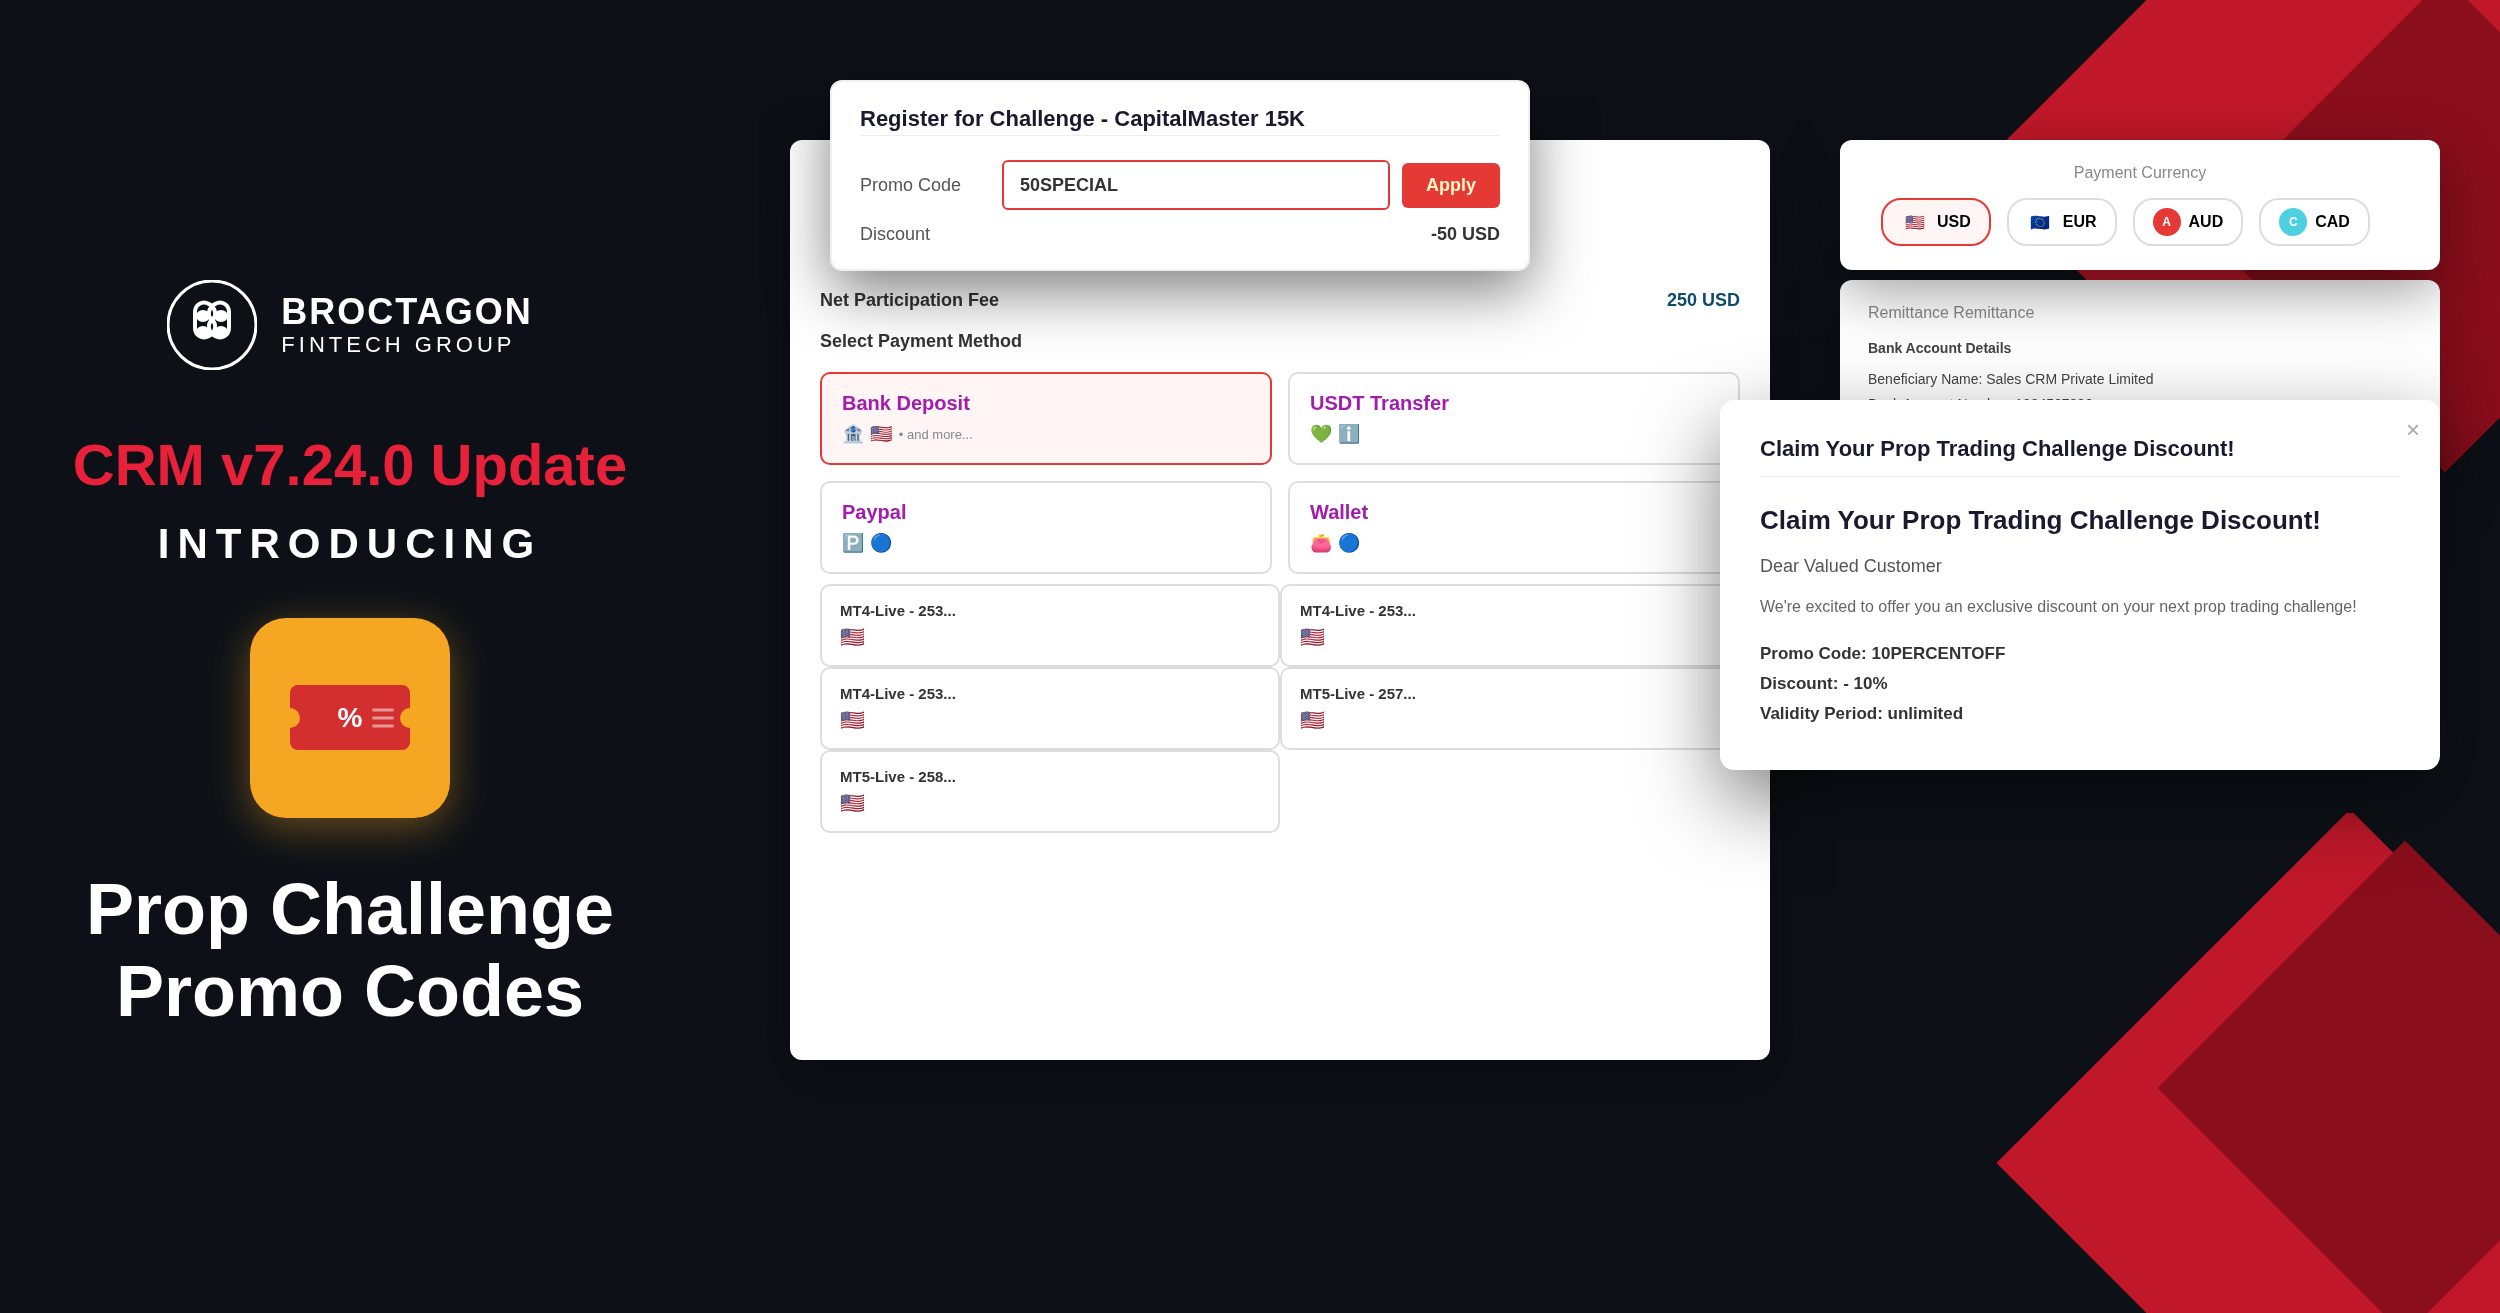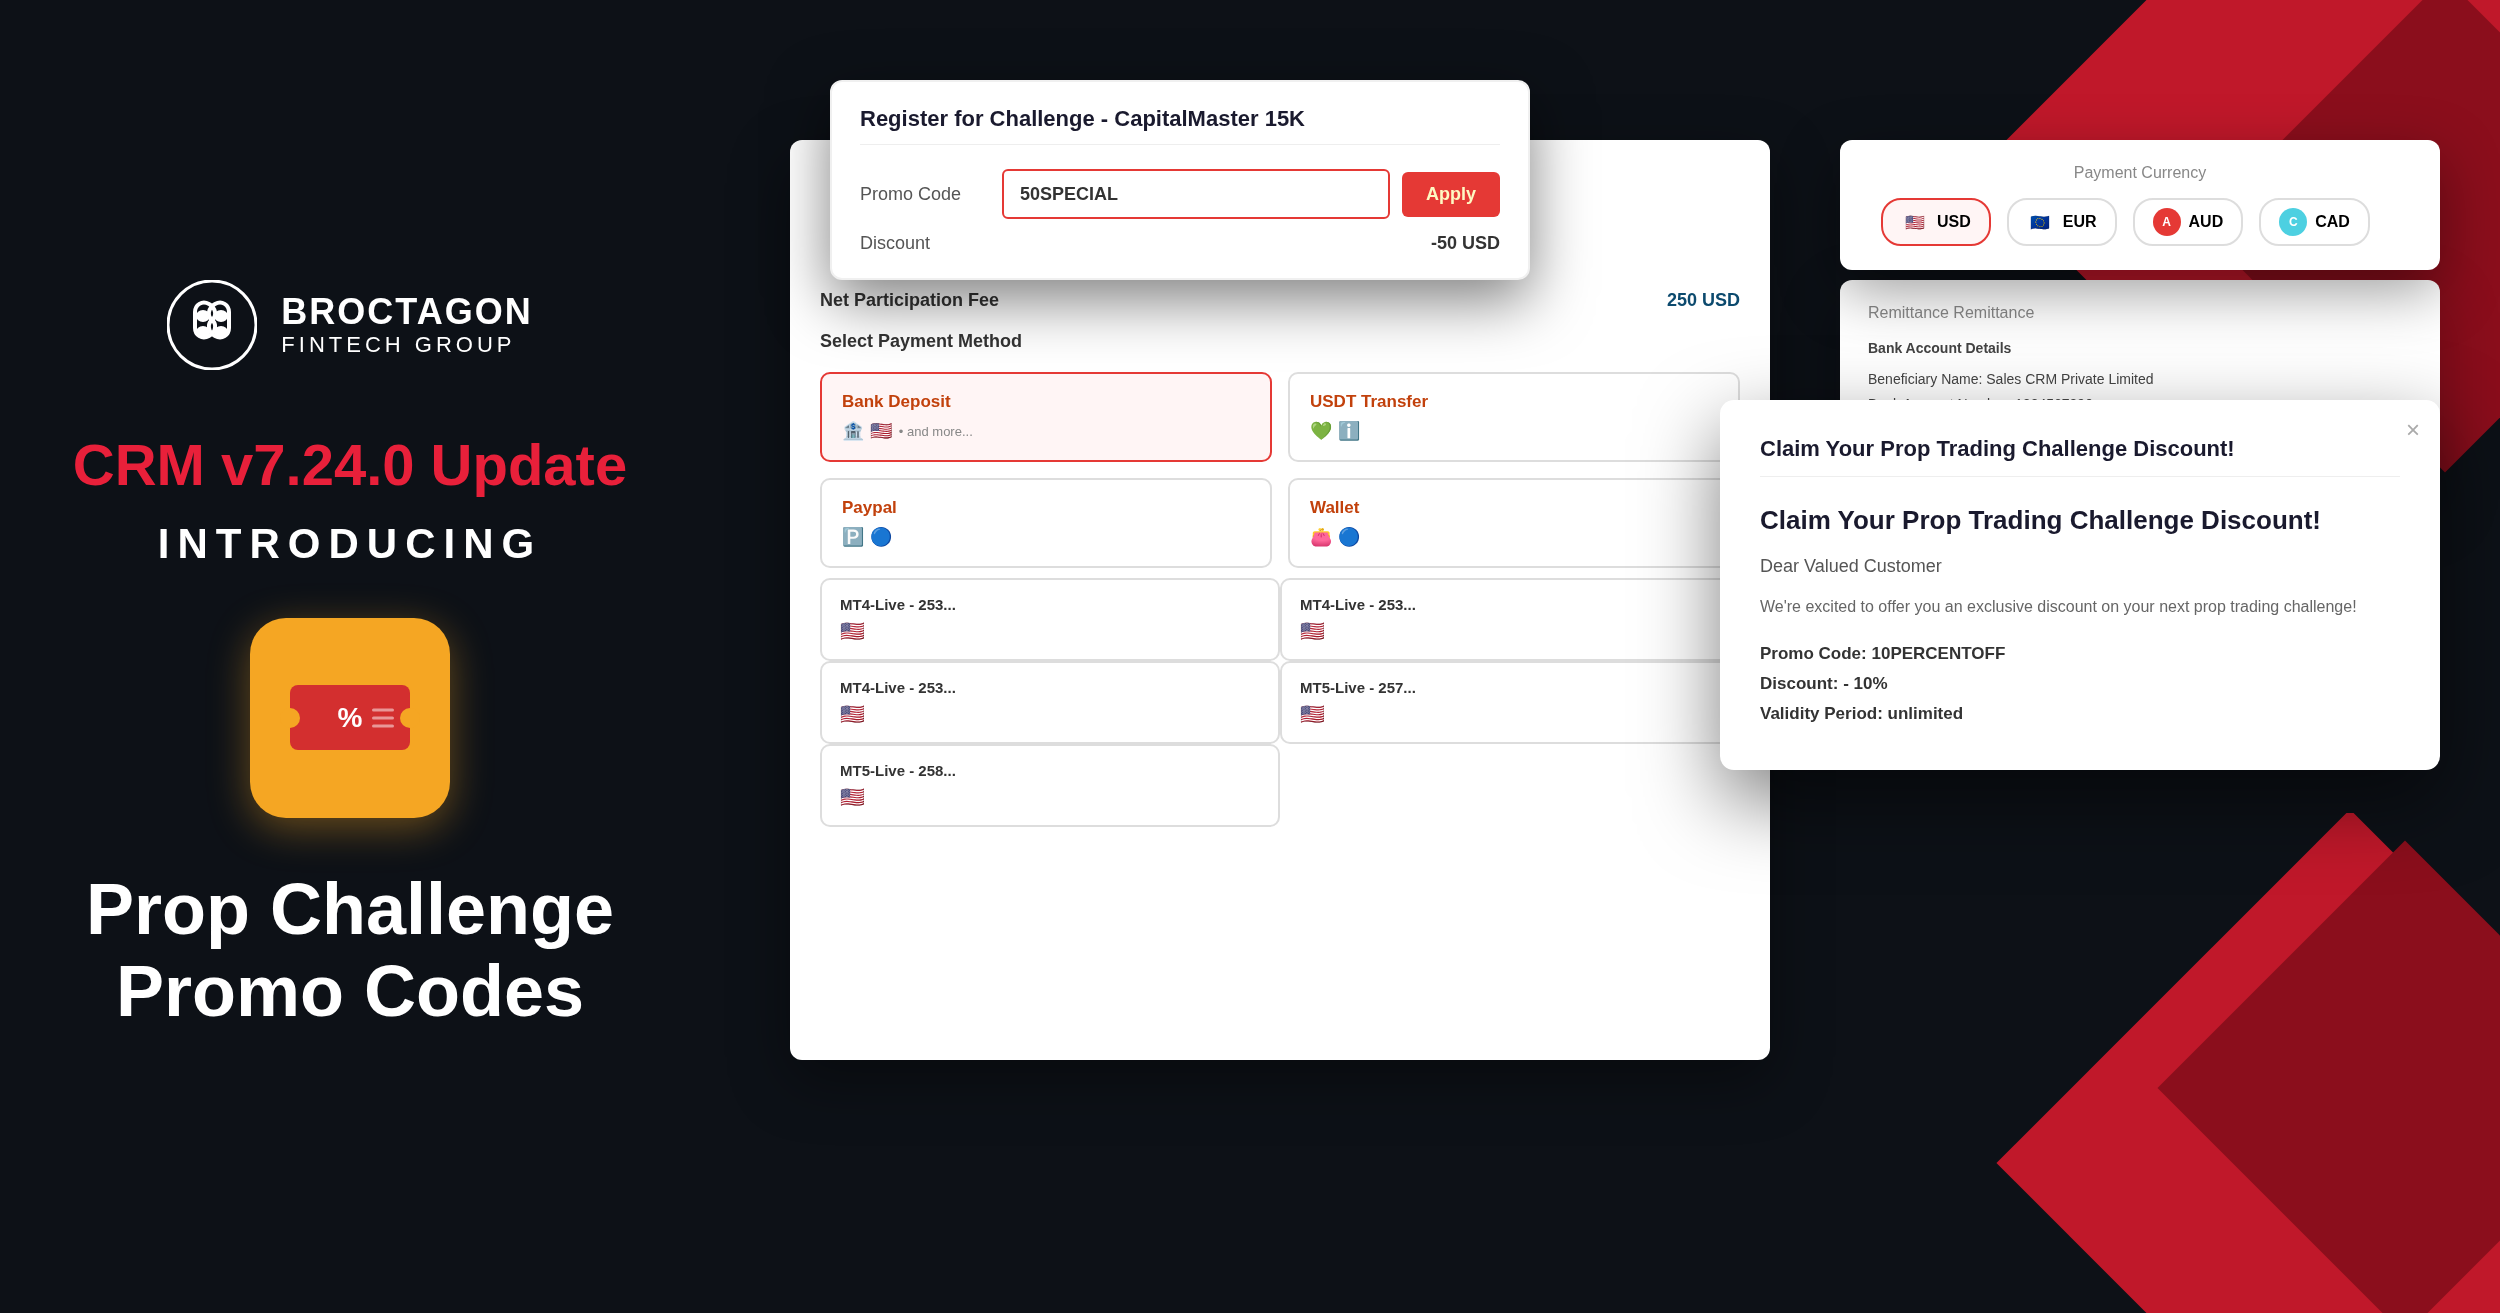--- a/index.html
+++ b/index.html
@@ -189,21 +189,21 @@
       box-shadow: 0 20px 60px rgba(0,0,0,0.4);
       overflow: hidden;
       padding: 30px;
     }
 
     .card-title {
       font-size: 22px;
       font-weight: 700;
       color: #1a1a2e;
       margin-bottom: 24px;
-      padding-bottom: 12px;
+      padding-bottom: 3px;
       border-bottom: 1px solid #eee;
     }
 
     
     .promo-card {
       position: absolute;
       left: 40px;
       top: 0;
       width: 700px;
       background: white;
@@ -363,23 +363,23 @@
       flex-direction: column;
       gap: 8px;
     }
 
     .payment-method-btn.active {
       border-color: #e53935;
       background: #fff5f5;
     }
 
     .payment-method-name {
-      font-size: 17px;
+      font-size: 20px;
       font-weight: 700;
-      color: #c2410c;
+      color: #a21caf;
     }
 
     .payment-icons-row {
       display: flex;
       gap: 6px;
       align-items: center;
     }
 
     .payment-icon-sm {
       font-size: 18px;

